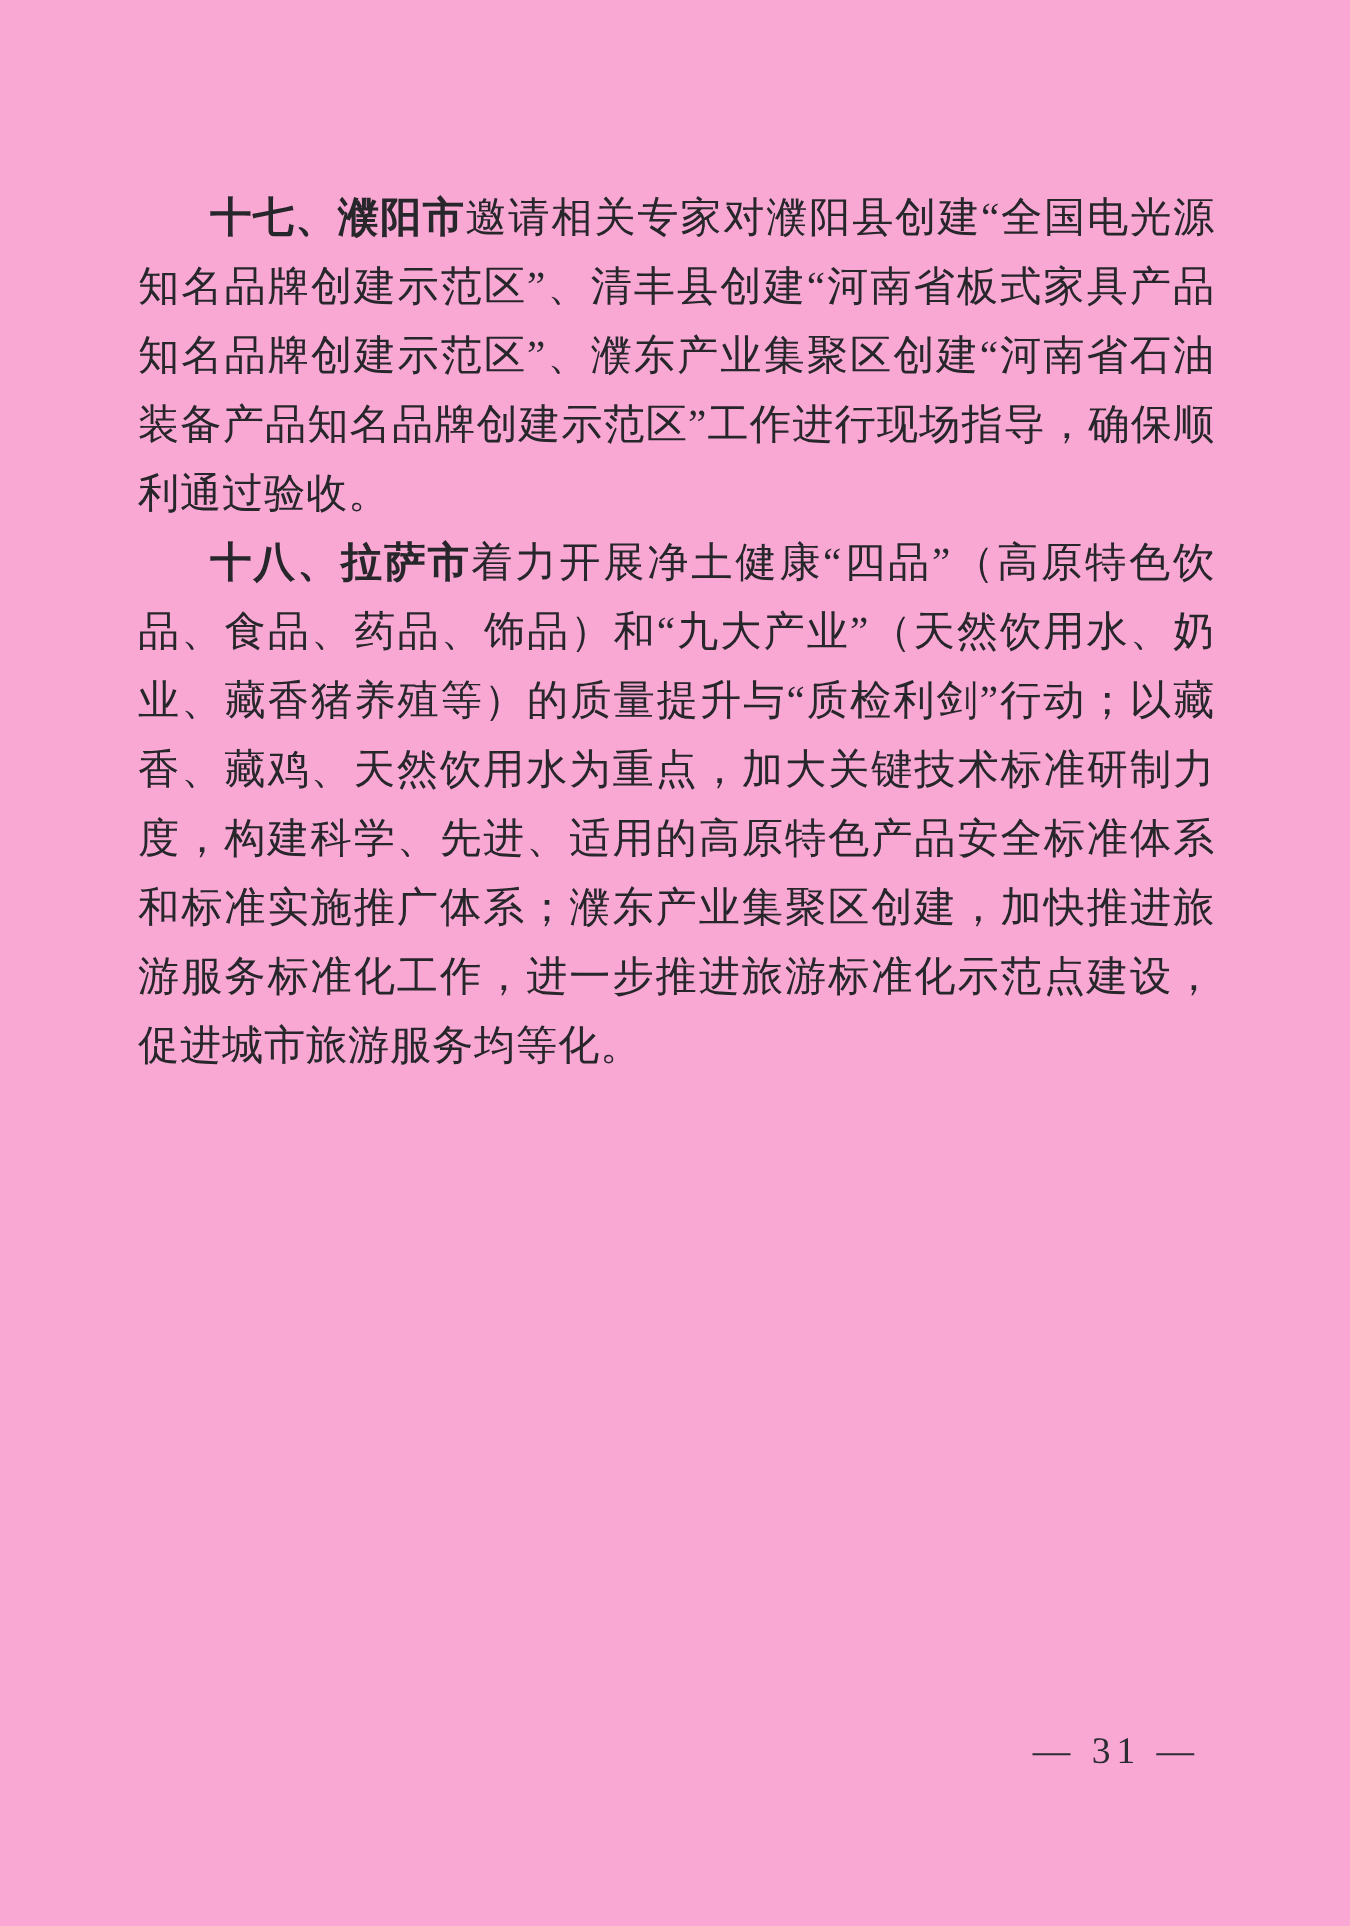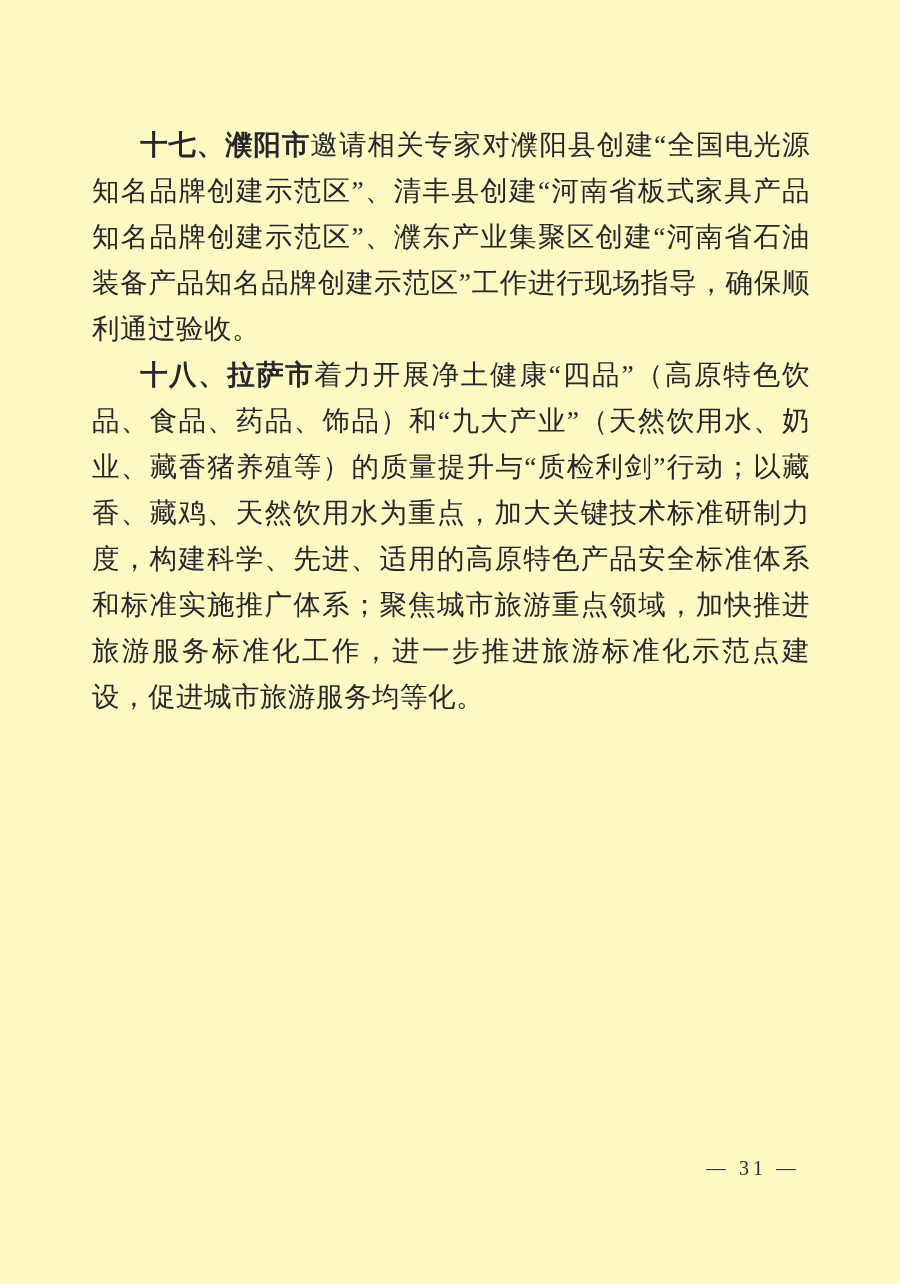--- a/index.html
+++ b/index.html
@@ -12,21 +12,21 @@
     background: #ffffff;
     position: relative;
     overflow: hidden;
     font-family: "Liberation Serif", serif;
   }
   .page {
     position: absolute;
     left: 0; top: 0;
     width: 900px;
     height: 1284px;
-    background: #fef9c3;
+    background: #f9a8d4;
   }
   .content {
     position: absolute;
     left: 92px;
     top: 122px;
     width: 718px;
   }
   .para {
     margin: 0;
     font-size: 27.5px;
@@ -40,37 +40,37 @@
   }
   .para .lead {
     font-weight: 700;
     font-family: "Liberation Sans", sans-serif;
     letter-spacing: 0.2px;
   }
   .page-number {
     position: absolute;
     right: 100px;
     top: 1152px;
-    font-size: 20px;
+    font-size: 25px;
     line-height: 32px;
     color: #2b2b33;
     font-family: "Liberation Serif", serif;
     letter-spacing: 4px;
     white-space: nowrap;
   }
 </style>
 </head>
 <body>
 
 <div class="page">
 
   <div class="content">
 
     <p class="para"><span class="lead">十七、濮阳市</span><span>邀请相关专家对濮阳县创建“全国电光源知名品牌创建示范区”、清丰县创建“河南省板式家具产品知名品牌创建示范区”、濮东产业集聚区创建“河南省石油装备产品知名品牌创建示范区”工作进行现场指导，确保顺利通过验收。</span></p>
 
-    <p class="para"><span class="lead">十八、拉萨市</span><span>着力开展净土健康“四品”（高原特色饮品、食品、药品、饰品）和“九大产业”（天然饮用水、奶业、藏香猪养殖等）的质量提升与“质检利剑”行动；以藏香、藏鸡、天然饮用水为重点，加大关键技术标准研制力度，构建科学、先进、适用的高原特色产品安全标准体系和标准实施推广体系；聚焦城市旅游重点领域，加快推进旅游服务标准化工作，进一步推进旅游标准化示范点建设，促进城市旅游服务均等化。</span></p>
+    <p class="para"><span class="lead">十八、拉萨市</span><span>着力开展净土健康“四品”（高原特色饮品、食品、药品、饰品）和“九大产业”（天然饮用水、奶业、藏香猪养殖等）的质量提升与“质检利剑”行动；以藏香、藏鸡、天然饮用水为重点，加大关键技术标准研制力度，构建科学、先进、适用的高原特色产品安全标准体系和标准实施推广体系；濮东产业集聚区创建，加快推进旅游服务标准化工作，进一步推进旅游标准化示范点建设，促进城市旅游服务均等化。</span></p>
 
 
   </div>
 
   <div class="page-number">— 31 —</div>
 
 </div>
 
 </body></html>

